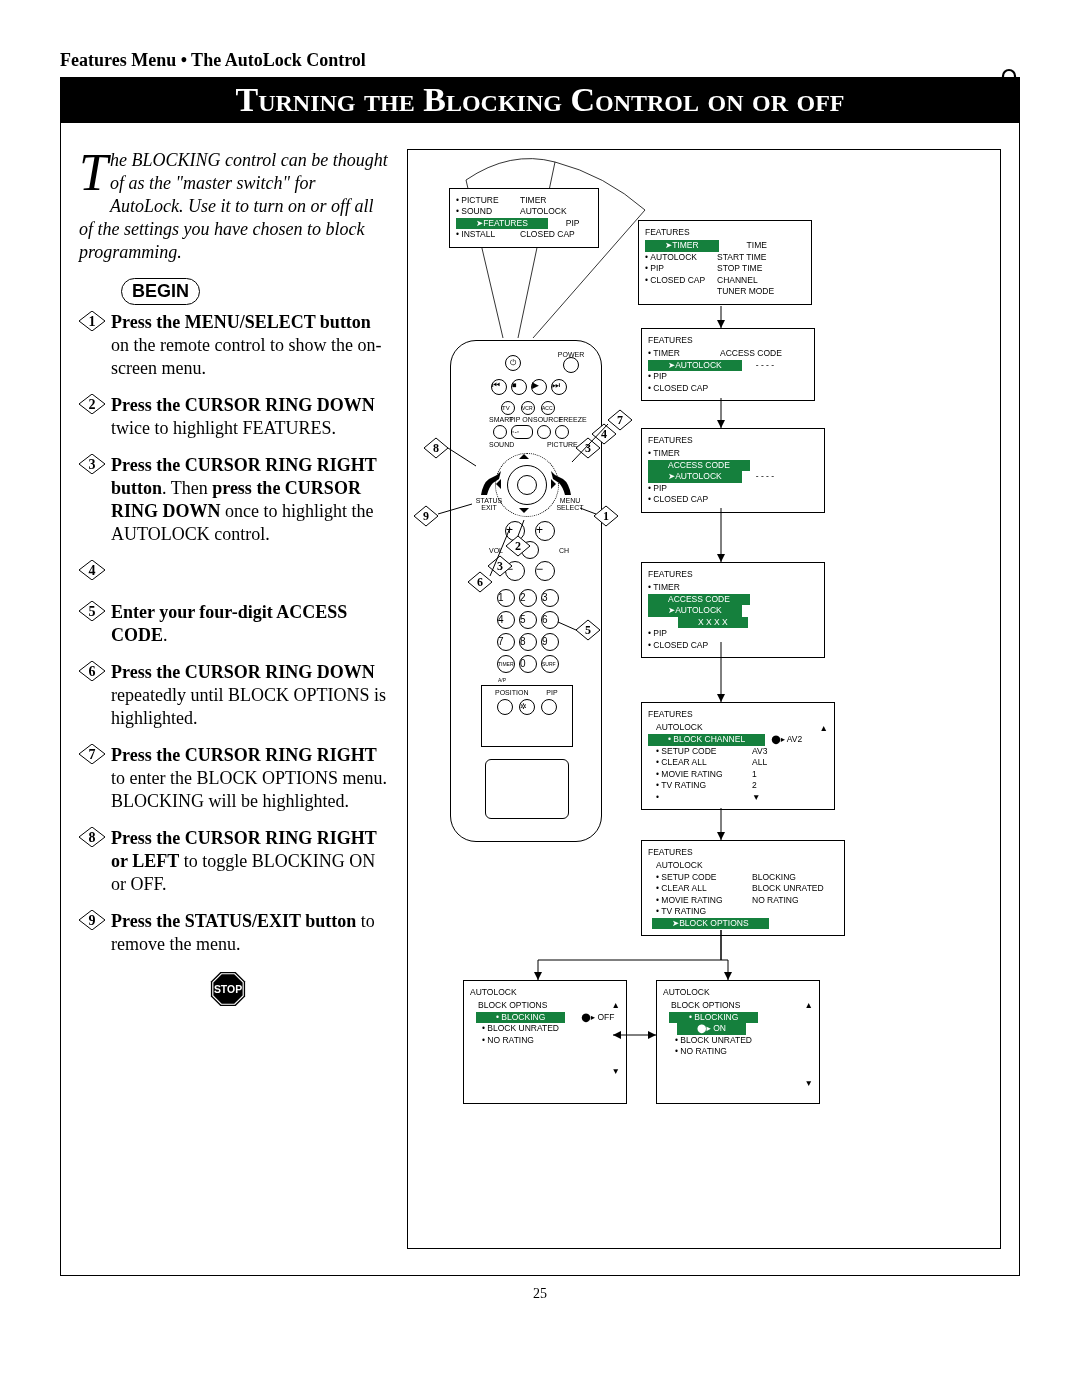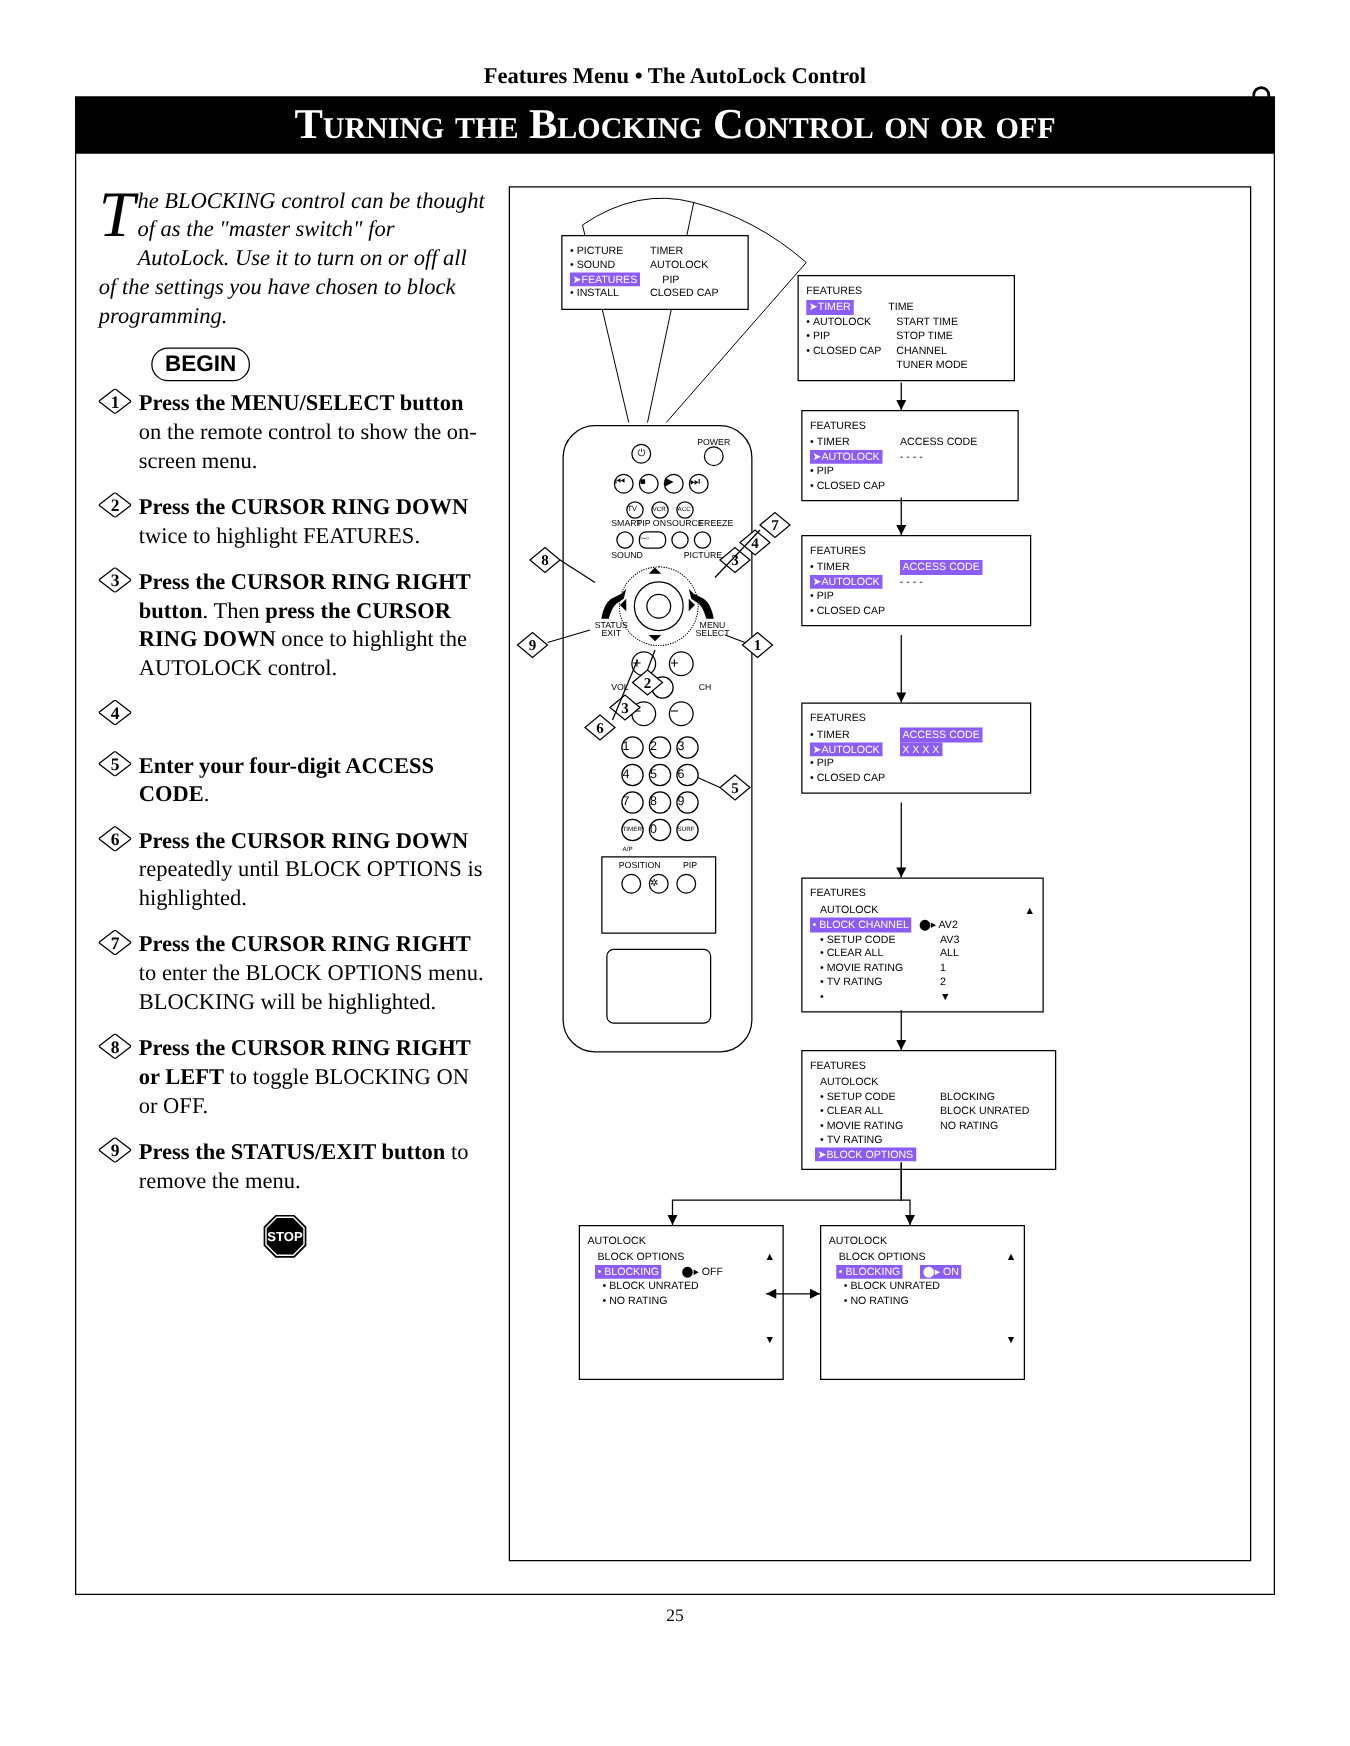--- a/index.html
+++ b/index.html
@@ -7,21 +7,21 @@
     padding: 0;
     background: #fff;
     font-family: 'Times New Roman', serif;
     width: 1080px;
     color: #000;
   }
   .page {
     padding: 50px 60px 30px 60px;
   }
   .header-right {
-    text-align: center;
+    text-align: left;
     font-family: 'Times New Roman', serif;
     font-weight: bold;
     font-size: 18px;
     margin-bottom: 6px;
   }
   .title-bar {
     background: #000;
     color: #fff;
     font-family: 'Times New Roman', serif;
     font-size: 34px;
@@ -113,23 +113,23 @@
   }
   .menu-box {
     position: absolute;
     border: 1px solid #000;
     padding: 6px 6px 6px 6px;
     background: #fff;
     font-size: 8.5px;
     line-height: 1.35;
   }
   .menu-box .hl {
-    background: #8b5cf6;
+    background: #15803d;
     color: #fff;
-    padding: 0 2px;
+    padding: 0 20px;
     display: inline-block;
   }
   .menu-box .row { white-space: nowrap; }
   .menu-box .bullet::before { content: "•\00a0"; }
   .menu-title { font-weight: normal; margin-bottom:2px; }
 
   .remote {
     position: absolute;
     left: 42px; top: 190px;
     width: 150px; height: 500px;
@@ -428,21 +428,21 @@
         <div class="menu-title">FEATURES</div>
         <span class="bullet" style="display:inline-block;width:72px">TIMER</span><span class="hl">ACCESS CODE</span><br>
         <span class="hl">➤<span>AUTOLOCK</span></span><span style="margin-left:14px">- - - -</span><br>
         <span class="bullet" style="display:inline-block;width:72px">PIP</span><br>
         <span class="bullet">CLOSED CAP</span>
       </div>
 
       <div class="menu-box" style="left:233px;top:412px;width:170px">
         <div class="menu-title">FEATURES</div>
         <span class="bullet" style="display:inline-block;width:72px">TIMER</span><span class="hl">ACCESS CODE</span><br>
-        <span class="hl">➤<span>AUTOLOCK</span></span><span style="margin-left:14px;" class="hl">X X X X</span><br>
+        <span class="hl">➤<span>AUTOLOCK</span></span><span style="margin-left:30px;" class="hl">X X X X</span><br>
         <span class="bullet" style="display:inline-block;width:72px">PIP</span><br>
         <span class="bullet">CLOSED CAP</span>
       </div>
 
       <div class="menu-box" style="left:233px;top:552px;width:180px">
         <div class="menu-title">FEATURES</div>
         <div style="margin-left:8px">AUTOLOCK</div>
         <div style="text-align:right;margin-top:-11px">▲</div>
         <span class="hl"><span class="bullet">BLOCK CHANNEL</span></span><span style="margin-left:6px">⬤▸ <span>AV2</span></span><br>
         <span class="bullet" style="display:inline-block;width:96px;margin-left:8px">SETUP CODE</span><span>AV3</span><br>

